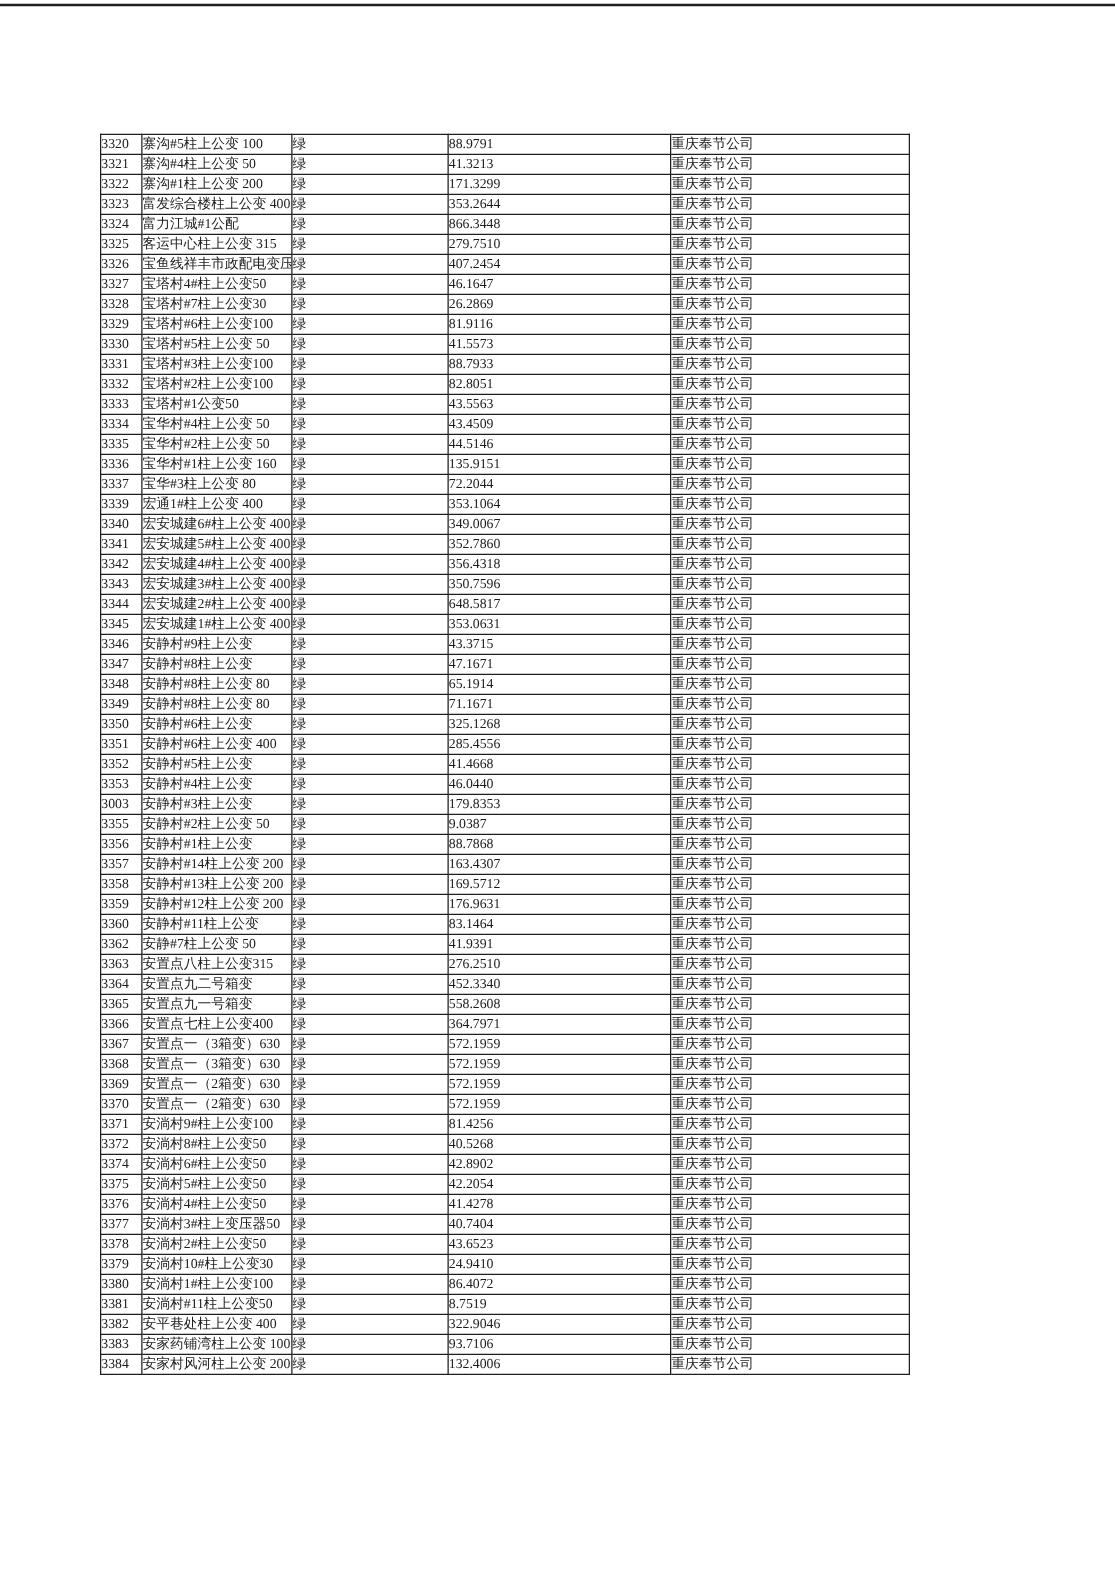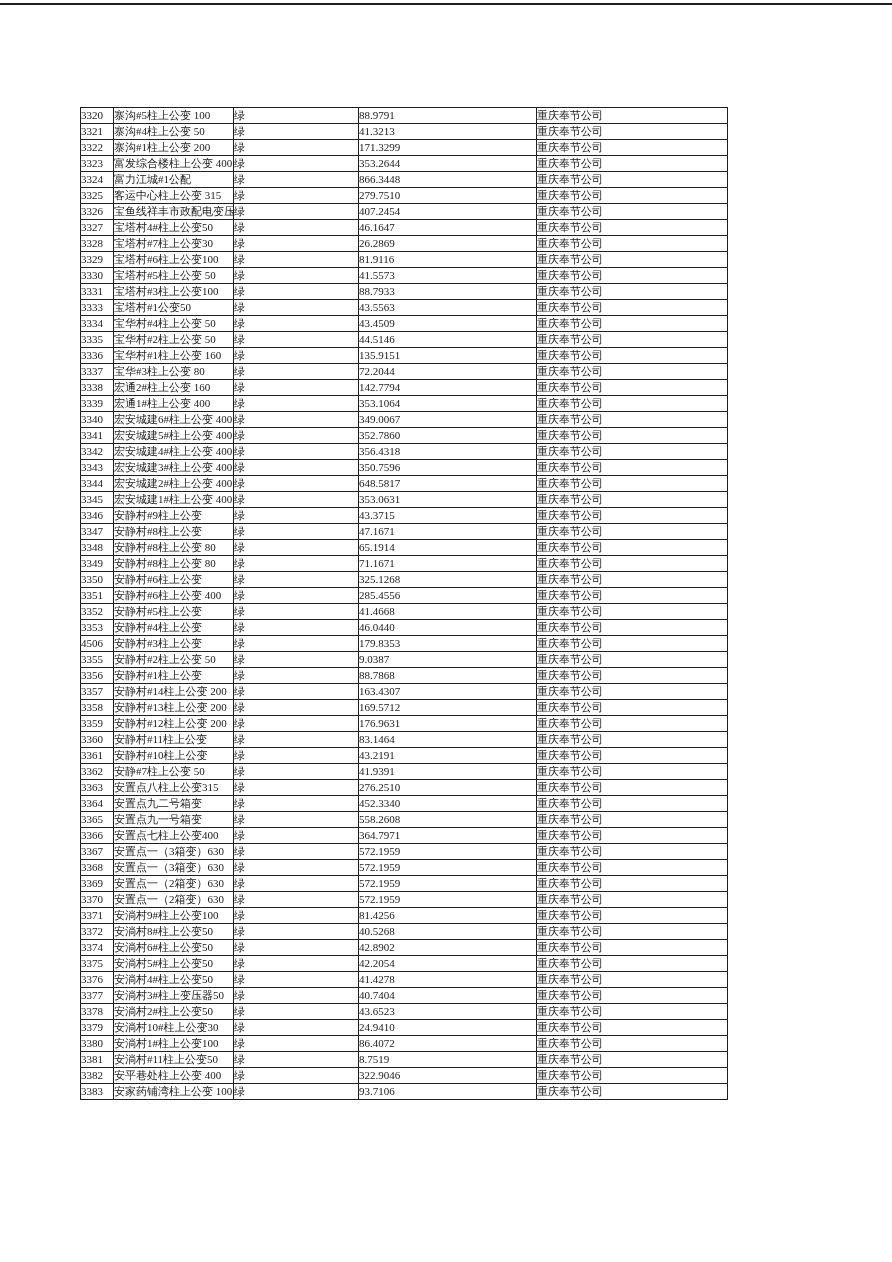--- a/index.html
+++ b/index.html
@@ -153,20 +153,27 @@
         </tr>
 
         <tr>
           <td class="c-no">3331</td>
           <td class="c-name">宝塔村#3柱上公变100</td>
           <td class="c-status">绿</td>
           <td class="c-value">88.7933</td>
           <td class="c-company">重庆奉节公司</td>
         </tr>
 
+        <tr>
+          <td class="c-no">3332</td>
+          <td class="c-name">宝塔村#2柱上公变100</td>
+          <td class="c-status">绿</td>
+          <td class="c-value">82.8051</td>
+          <td class="c-company">重庆奉节公司</td>
+        </tr>
 
         <tr>
           <td class="c-no">3333</td>
           <td class="c-name">宝塔村#1公变50</td>
           <td class="c-status">绿</td>
           <td class="c-value">43.5563</td>
           <td class="c-company">重庆奉节公司</td>
         </tr>
 
         <tr>
@@ -194,27 +201,20 @@
         </tr>
 
         <tr>
           <td class="c-no">3337</td>
           <td class="c-name">宝华#3柱上公变  80</td>
           <td class="c-status">绿</td>
           <td class="c-value">72.2044</td>
           <td class="c-company">重庆奉节公司</td>
         </tr>
 
-        <tr>
-          <td class="c-no">3338</td>
-          <td class="c-name">宏通2#柱上公变 160</td>
-          <td class="c-status">绿</td>
-          <td class="c-value">142.7794</td>
-          <td class="c-company">重庆奉节公司</td>
-        </tr>
 
         <tr>
           <td class="c-no">3339</td>
           <td class="c-name">宏通1#柱上公变 400</td>
           <td class="c-status">绿</td>
           <td class="c-value">353.1064</td>
           <td class="c-company">重庆奉节公司</td>
         </tr>
 
         <tr>
@@ -323,21 +323,21 @@
 
         <tr>
           <td class="c-no">3353</td>
           <td class="c-name">安静村#4柱上公变</td>
           <td class="c-status">绿</td>
           <td class="c-value">46.0440</td>
           <td class="c-company">重庆奉节公司</td>
         </tr>
 
         <tr>
-          <td class="c-no">4506</td>
+          <td class="c-no">3003</td>
           <td class="c-name">安静村#3柱上公变</td>
           <td class="c-status">绿</td>
           <td class="c-value">179.8353</td>
           <td class="c-company">重庆奉节公司</td>
         </tr>
 
         <tr>
           <td class="c-no">3355</td>
           <td class="c-name">安静村#2柱上公变  50</td>
           <td class="c-status">绿</td>
@@ -378,27 +378,20 @@
         </tr>
 
         <tr>
           <td class="c-no">3360</td>
           <td class="c-name">安静村#11柱上公变</td>
           <td class="c-status">绿</td>
           <td class="c-value">83.1464</td>
           <td class="c-company">重庆奉节公司</td>
         </tr>
 
-        <tr>
-          <td class="c-no">3361</td>
-          <td class="c-name">安静村#10柱上公变</td>
-          <td class="c-status">绿</td>
-          <td class="c-value">43.2191</td>
-          <td class="c-company">重庆奉节公司</td>
-        </tr>
 
         <tr>
           <td class="c-no">3362</td>
           <td class="c-name">安静#7柱上公变 50</td>
           <td class="c-status">绿</td>
           <td class="c-value">41.9391</td>
           <td class="c-company">重庆奉节公司</td>
         </tr>
 
         <tr>
@@ -555,15 +548,22 @@
         </tr>
 
         <tr>
           <td class="c-no">3383</td>
           <td class="c-name">安家药铺湾柱上公变 100</td>
           <td class="c-status">绿</td>
           <td class="c-value">93.7106</td>
           <td class="c-company">重庆奉节公司</td>
         </tr>
 
+        <tr>
+          <td class="c-no">3384</td>
+          <td class="c-name">安家村风河柱上公变 200</td>
+          <td class="c-status">绿</td>
+          <td class="c-value">132.4006</td>
+          <td class="c-company">重庆奉节公司</td>
+        </tr>
       </tbody>
   </table>
 </div>
 
 </body></html>

